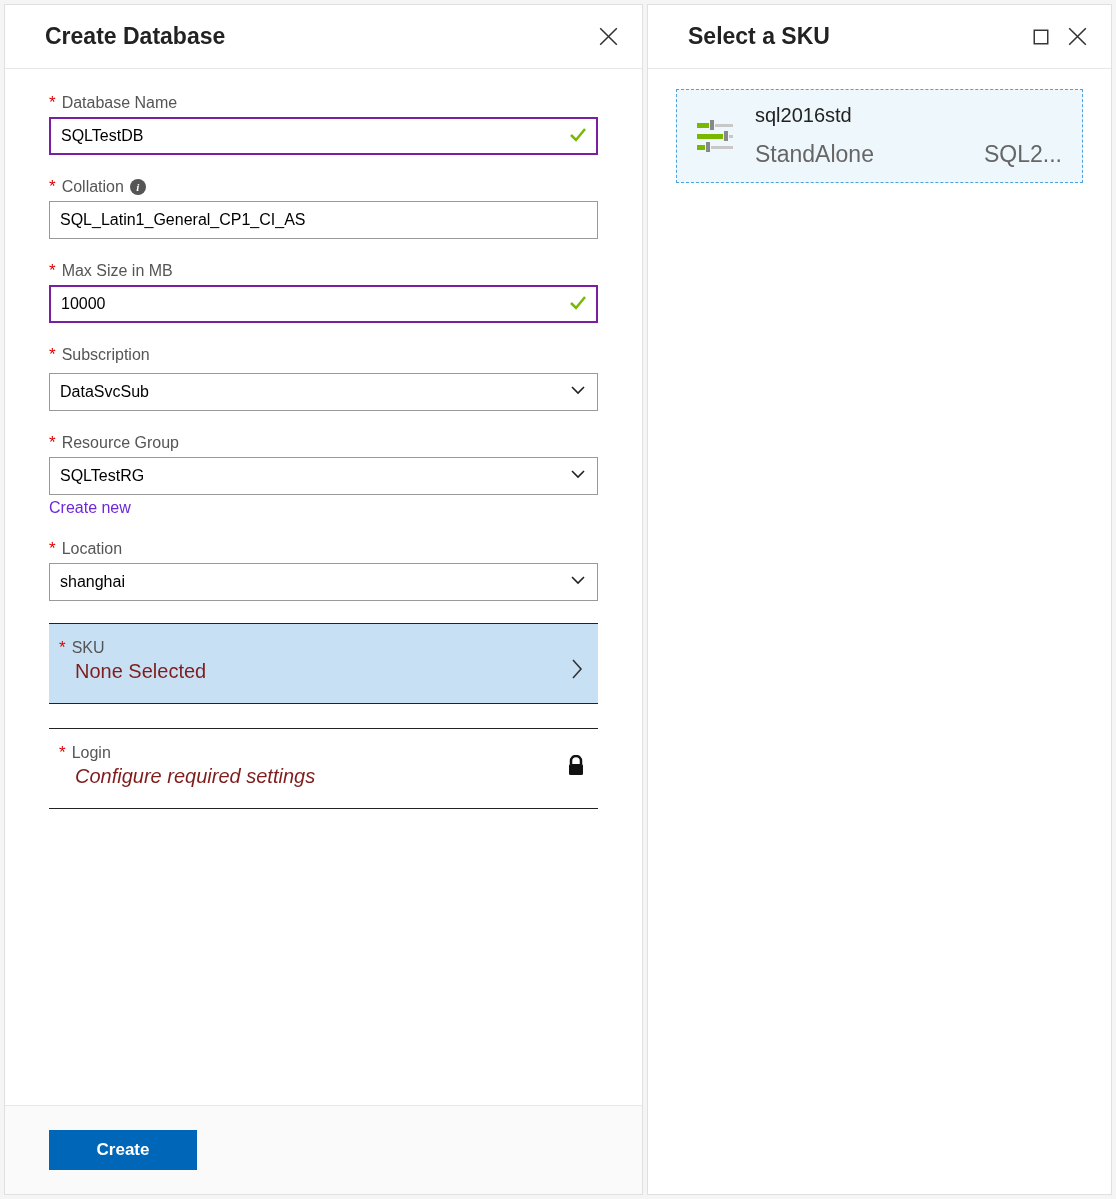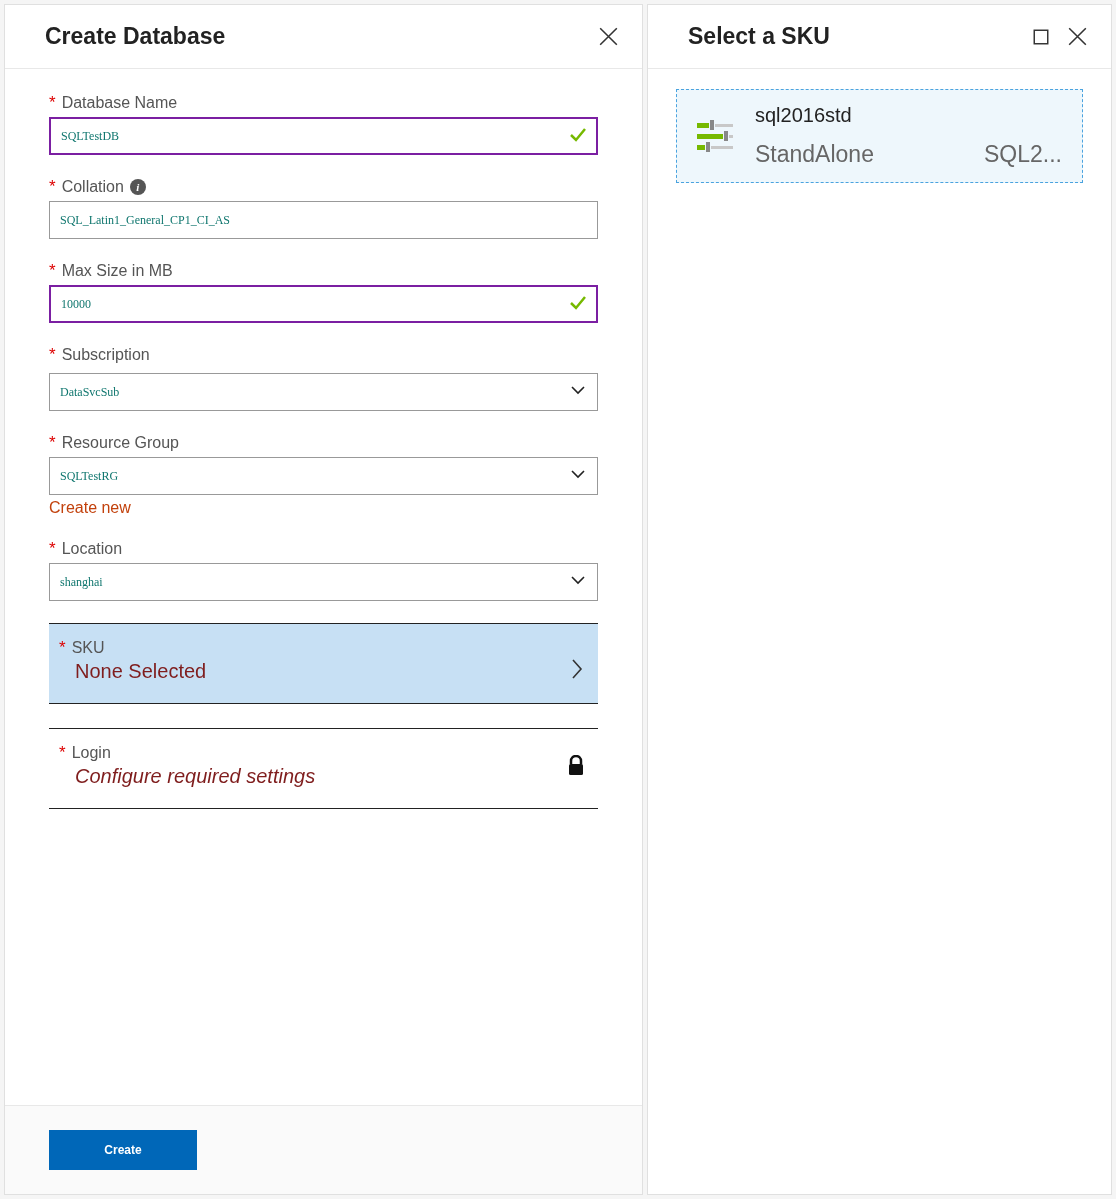--- a/index.html
+++ b/index.html
@@ -76,44 +76,44 @@
     justify-content: center;
     margin-left: 6px;
     font-weight: bold;
   }
   .input-wrap { position: relative; }
   .text-input, .select-input {
     width: 100%;
     height: 38px;
     border: 1px solid #777;
     padding: 0 36px 0 10px;
-    font-size: 12px;
-    color: #0f766e;
+    font-size: 16px;
+    color: #000000;
     background: #fff;
     outline: none;
-    font-family: Liberation Serif, serif;
+    font-family: Liberation Sans, sans-serif;
   }
   .text-input.validated { border: 2px solid #7b1fa2; }
   .text-input.plain { border: 1px solid #999; }
   .check-icon {
     position: absolute;
     right: 10px;
     top: 50%;
     transform: translateY(-50%);
     color: #76b900;
   }
   .chevron-down {
     position: absolute;
     right: 12px;
     top: 50%;
     transform: translateY(-50%);
     pointer-events: none;
   }
   .link {
-    color: #c2410c;
+    color: #6d28d9;
     font-size: 16px;
     margin-top: 4px;
     cursor: pointer;
     display: inline-block;
   }
   .section-row {
     border-top: 1px solid #222;
     border-bottom: 1px solid #222;
     padding: 14px 18px 20px 10px;
     position: relative;
@@ -155,21 +155,21 @@
     border-top: 1px solid #e8e8e8;
     background: #fafafa;
     padding: 24px 44px;
   }
   .primary-btn {
     background: #0067b8;
     color: #fff;
     border: none;
     height: 40px;
     width: 148px;
-    font-size: 12px;
+    font-size: 17px;
     font-weight: 600;
     cursor: pointer;
     font-family: inherit;
   }
   .sku-card {
     border: 1px dashed #4aa3df;
     background: #eef7fc;
     padding: 14px 20px;
     display: flex;
     align-items: center;

